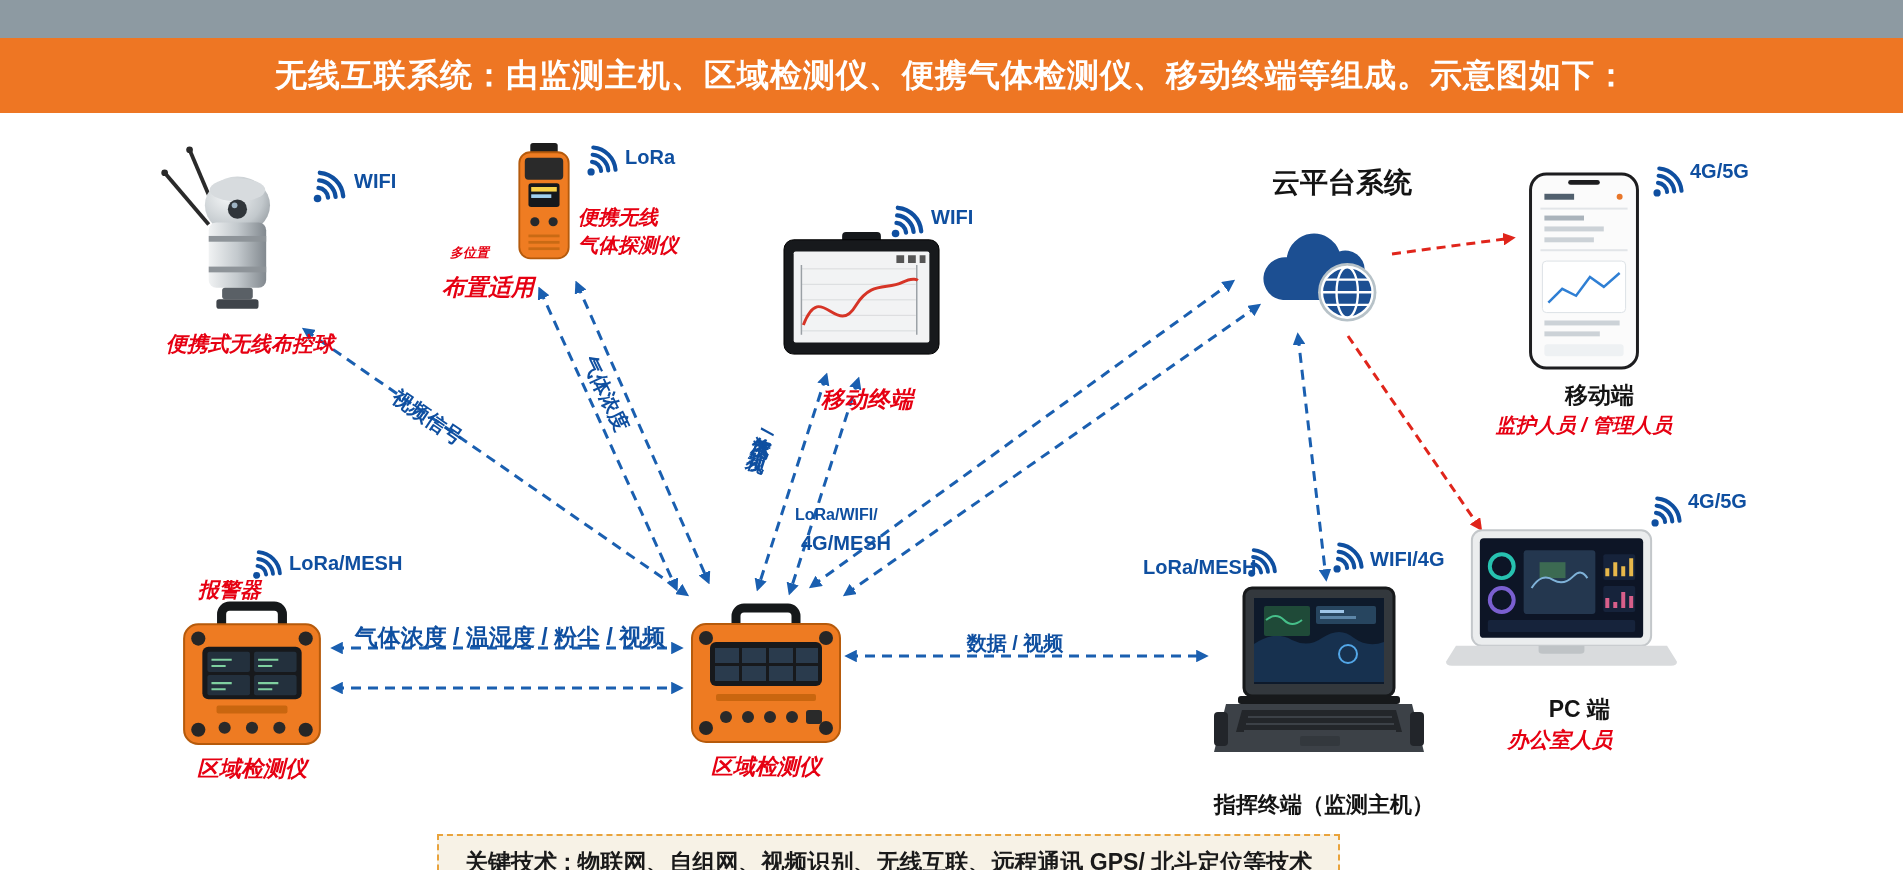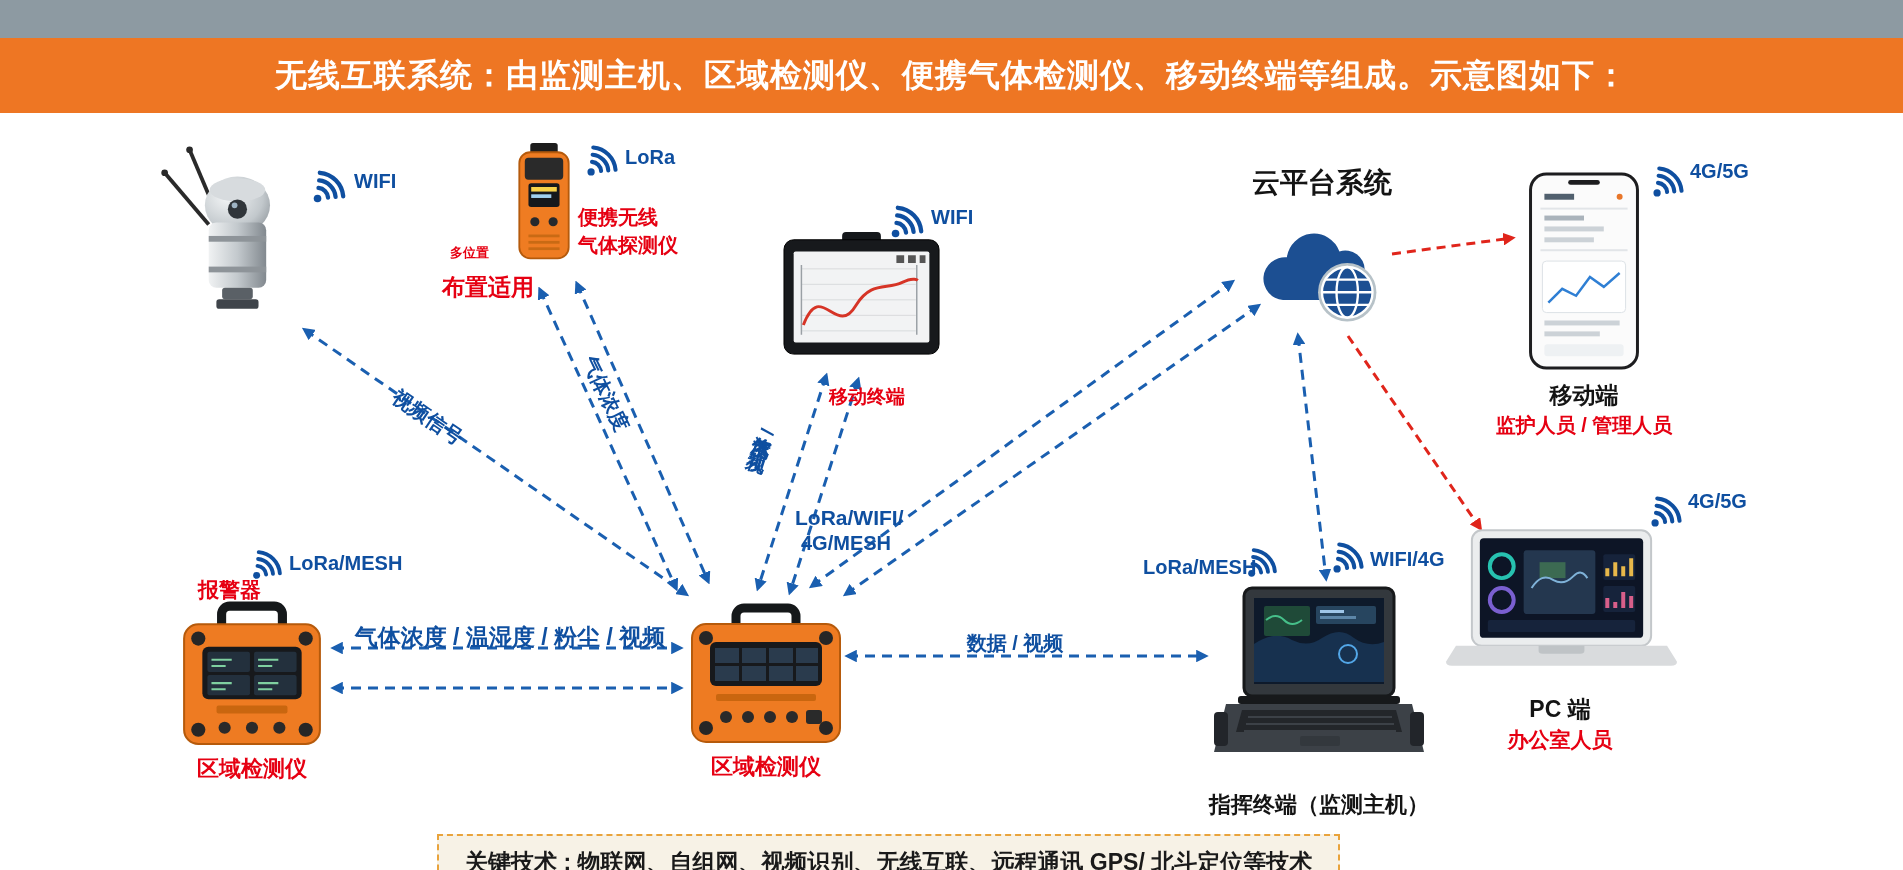--- a/index.html
+++ b/index.html
@@ -3,22 +3,22 @@
 <meta charset="utf-8">
 <style>
   html,body{margin:0;padding:0;background:#8d9aa2;}
   body{font-family:"Liberation Sans","DejaVu Sans",sans-serif;}
   .canvas{position:relative;width:1903px;height:870px;background:#ffffff;overflow:hidden;margin-top:38px;}
   .topbar{position:absolute;left:0;top:0;width:1903px;height:75px;background:#ee7623;
           display:flex;align-items:center;justify-content:center;}
   .topbar .title{color:#fff;font-size:32px;font-weight:700;letter-spacing:1px;white-space:nowrap;}
   .abs{position:absolute;white-space:nowrap;}
   .ctr{text-align:center;}
-  .cap-red{color:#e60012;font-weight:700;}
-  .cap-black{color:#141414;font-weight:700;}
+  .cap-red{color:#e60012;font-weight:700;font-style:italic;}
+  .cap-black{color:#141414;font-weight:700;text-align:right;}
   .radio{color:#0f4fa0;font-weight:700;font-size:20px;}
   .link-blue{color:#0f4fa0;font-weight:700;}
   .link-red{color:#e60012;font-weight:700;}
   .wifi{color:#0f4fa0;position:absolute;}
   .wires{position:absolute;left:0;top:0;}
   .wires path.blue{stroke:#1a5fb0;stroke-width:3;fill:none;stroke-dasharray:10 7;}
   .wires path.red{stroke:#e0251b;stroke-width:3;fill:none;stroke-dasharray:9 6;}
   .rot34{transform:rotate(34deg);transform-origin:0 0;}
   .rot64{transform:rotate(64deg);transform-origin:0 0;}
   .vert18{writing-mode:vertical-rl;transform:rotate(18deg);transform-origin:50% 0;}
@@ -95,20 +95,21 @@
     <rect x="58" y="82" width="60" height="68" rx="8" fill="url(#cylgrad)"></rect>
     <rect x="58" y="96" width="60" height="6" fill="#8e9499"></rect>
     <rect x="58" y="128" width="60" height="6" fill="#8e9499"></rect>
     <rect x="72" y="150" width="32" height="12" rx="3" fill="#5a6066"></rect>
     <rect x="66" y="162" width="44" height="10" rx="3" fill="#3f444a"></rect>
   </svg>
   <svg class="wifi" style="left:308px;top:128px;width:42px;height:42px">
       <use href="#wifi-sym"></use>
     </svg>
   <div class="abs radio" style="left:354px;top:132px">WIFI</div>
+  <div class="abs cap-red ctr" style="left:130px;top:292px;width:240px;font-size:21px">便携式无线布控球</div>
 
   <svg class="illus" style="left:512px;top:102px;width:64px;height:126px" viewBox="0 0 70 135">
     <rect x="20" y="2" width="30" height="12" rx="3" fill="#1d1d1d"></rect>
     <rect x="8" y="12" width="54" height="116" rx="12" fill="#ef7c22" stroke="#b55a0c" stroke-width="2"></rect>
     <rect x="14" y="18" width="42" height="24" rx="4" fill="#2a2a2a"></rect>
     <rect x="18" y="46" width="34" height="26" rx="3" fill="#15181c"></rect>
     <rect x="21" y="50" width="28" height="5" fill="#f7d24a"></rect>
     <rect x="21" y="58" width="22" height="4" fill="#9fd0f0"></rect>
     <circle cx="25" cy="88" r="5" fill="#26292d"></circle>
       <circle cx="45" cy="88" r="5" fill="#26292d"></circle>
@@ -133,21 +134,21 @@
       <rect x="130" y="24" width="8" height="8" fill="#555"></rect>
       <rect x="142" y="24" width="6" height="8" fill="#555"></rect>
     <path d="M20,38 h118 M20,54 h118 M20,70 h118 M20,86 h118 M20,102 h118" stroke="#d8dadc" stroke-width="1"></path>
     <path d="M20,34 v72 M139,34 v72" stroke="#9aa0a5" stroke-width="1.5"></path>
     <path d="M22,96 C40,48 56,110 76,76 C92,50 108,60 124,52 C136,46 140,50 140,50" stroke="#d63426" stroke-width="3" fill="none"></path>
   </svg>
   <svg class="wifi" style="left:886px;top:163px;width:42px;height:42px">
       <use href="#wifi-sym"></use>
     </svg>
   <div class="abs radio" style="left:931px;top:168px">WIFI</div>
-  <div class="abs cap-red ctr" style="left:812px;top:346px;width:110px;font-size:19px">移动终端</div>
+  <div class="abs cap-red ctr" style="left:812px;top:346px;width:110px;font-size:23px">移动终端</div>
 
   <div class="abs cap-black ctr" style="left:1232px;top:126px;width:180px;font-size:28px">云平台系统</div>
   <svg class="illus" style="left:1246px;top:164px;width:146px;height:128px" viewBox="0 0 150 130">
     <path d="M38,100 a22,22 0 1 1 4,-44 a28,28 0 0 1 54,-6 a20,20 0 0 1 26,19 a17,17 0 0 1 -8,31 z" fill="#1c4f92"></path>
     <circle cx="104" cy="92" r="30" fill="#b7c2c8"></circle>
     <circle cx="104" cy="92" r="26" fill="#1c4f92"></circle>
     <g stroke="#fff" fill="none" stroke-width="2.4">
       <circle cx="104" cy="92" r="26"></circle>
       <ellipse cx="104" cy="92" rx="11" ry="26"></ellipse>
       <path d="M78,92 h52 M81.5,79 h45 M81.5,105 h45"></path>
@@ -274,21 +275,21 @@
     <rect x="44" y="92" width="148" height="12" rx="2" fill="#16233b"></rect>
     <path d="M12,118 h212 l10,16 q0,4 -6,4 h-220 q-6,0 -6,-4 z" fill="#d9dbdd"></path>
     <path d="M95,118 h46 v5 q0,3 -4,3 h-38 q-4,0 -4,-3 z" fill="#bfc3c6"></path>
   </svg>
   <div class="abs cap-black ctr" style="left:1510px;top:656px;width:100px;font-size:23px">PC 端</div>
   <div class="abs cap-red ctr" style="left:1500px;top:688px;width:120px;font-size:21px">办公室人员</div>
 
   <div class="abs link-blue rot34" style="left:402px;top:346px;font-size:20px">视频信号</div>
   <div class="abs link-blue rot64" style="left:600px;top:314px;font-size:20px">气体浓度</div>
   <div class="abs link-blue vert18" style="left:756px;top:386px;font-size:19px">气体浓度 / 视频</div>
-  <div class="abs link-blue" style="left:795px;top:468px;font-size:21px">LoRa/WIFI/</div>
+  <div class="abs link-blue" style="left:795px;top:468px;font-size:16px">LoRa/WIFI/</div>
   <div class="abs link-blue" style="left:801px;top:494px;font-size:20px">4G/MESH</div>
   <div class="abs link-blue ctr" style="left:337px;top:584px;width:346px;font-size:23px">气体浓度 / 温湿度 / 粉尘 / 视频</div>
   <div class="abs link-blue ctr" style="left:930px;top:592px;width:170px;font-size:20px">数据 / 视频</div>
 
   <div class="keybox">
     <span>关键技术 : 物联网、自组网、视频识别、无线互联、远程通讯 GPS/ 北斗定位等技术</span>
   </div>
 
   <div class="strip" style="left:0;width:905px;background:#2e74b6"></div>
   <div class="strip" style="left:905px;width:310px;background:#ee7623"></div>

